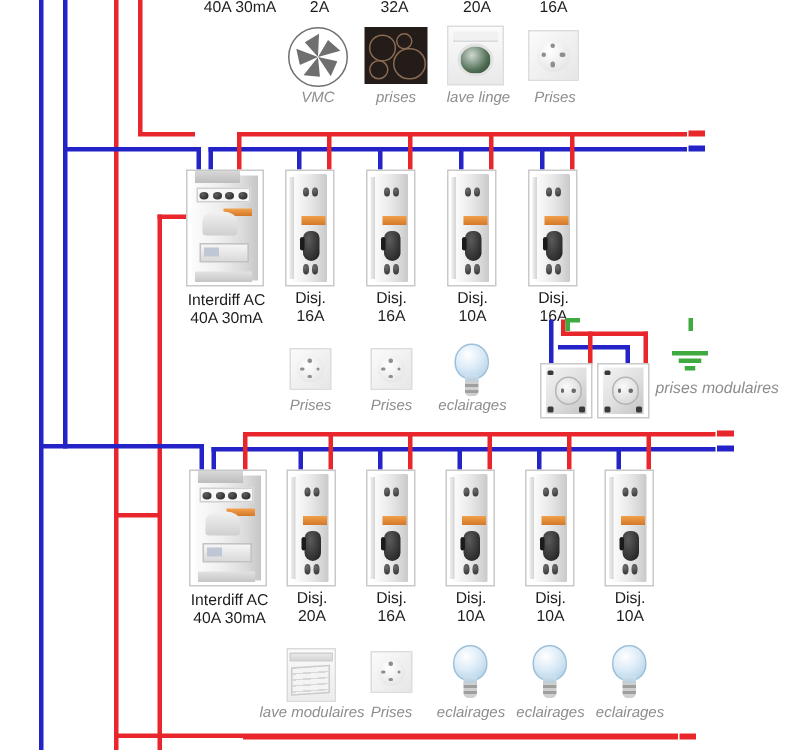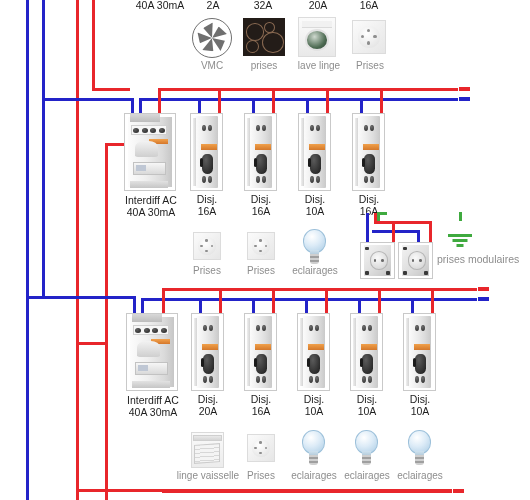--- a/index.html
+++ b/index.html
@@ -23,21 +23,21 @@
   .dash-r{height:4px;background:transparent;
       background-image:linear-gradient(to right,#e8262b 0 11px,transparent 11px 19px);}
   .dash-b{height:4px;background:transparent;
       background-image:linear-gradient(to right,#2323c8 0 11px,transparent 11px 19px);}
 
   
   .lbl{position:absolute;text-align:center;font-size:10.5px;line-height:11.5px;
        color:#1d1d1d;white-space:nowrap;}
   .lbl.two{line-height:12px;}
   .cap{position:absolute;text-align:center;font-size:10px;line-height:11px;
-       color:#8d8d8d;white-space:nowrap;}
+       color:#8d8d8d;font-style:italic;white-space:nowrap;}
   .cap.big{font-size:10.5px;}
 
   
   .dev{position:absolute;background:#fff;border:1px solid #c9c9c9;box-sizing:border-box;}
 
   
   .mod{position:absolute;left:0;top:0;right:0;bottom:0;overflow:hidden;}
   .mod .body{
     position:absolute;left:14%;top:3%;width:72%;height:94%;
     background:linear-gradient(to right,#fdfdfd 0%,#ececec 42%,#dcdcdc 72%,#c9c9c9 100%);
@@ -474,21 +474,21 @@
         <div class="lever"></div>
     </div>
   </div>
   <div class="lbl" style="left:393px;top:394px;width:54px;">Disj.</div>
   <div class="lbl" style="left:393px;top:406px;width:54px;">10A</div>
 
   <div class="ico ico-lv" style="left:191px;top:432px;width:33px;height:36px;">
     <div class="top"></div>
       <div class="basket"></div>
   </div>
-  <div class="cap" style="left:171px;top:470px;width:74px;">linge vaisselle</div>
+  <div class="cap" style="left:171px;top:470px;width:74px;">lave modulaires</div>
 
   <div class="ico ico-prise" style="left:247px;top:434px;width:28px;height:28px;">
     <div class="rnd">
         <i style="left:41%;top:12%;"></i>
         <i style="left:13%;top:42%;"></i>
     <i style="left:70%;top:42%;"></i>
         <i style="left:41%;top:70%;"></i>
       </div>
   </div>
   <div class="cap" style="left:234px;top:470px;width:54px;">Prises</div>

